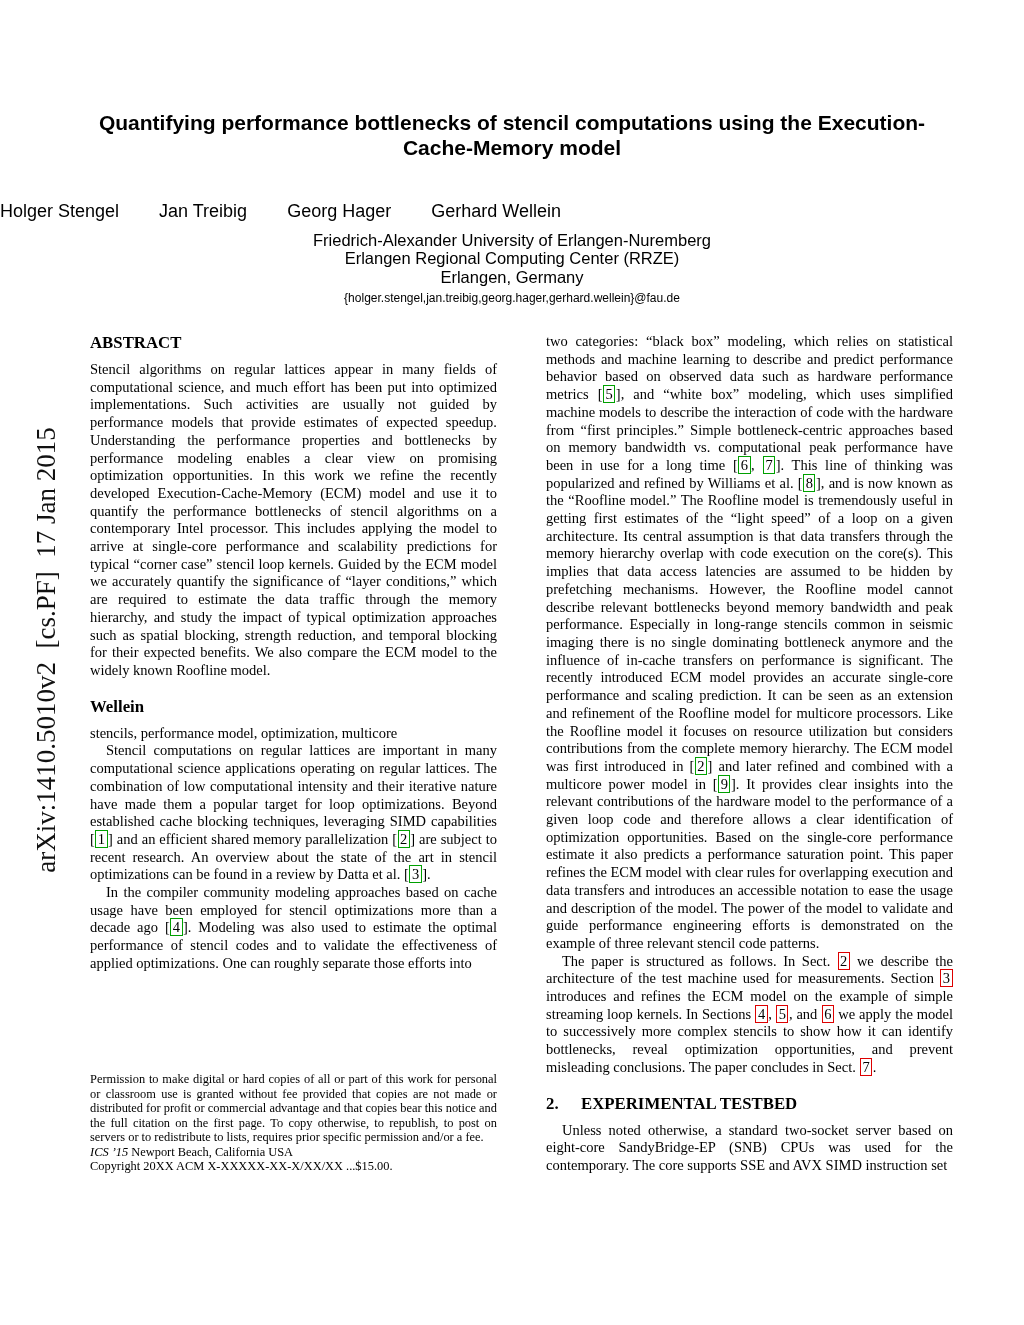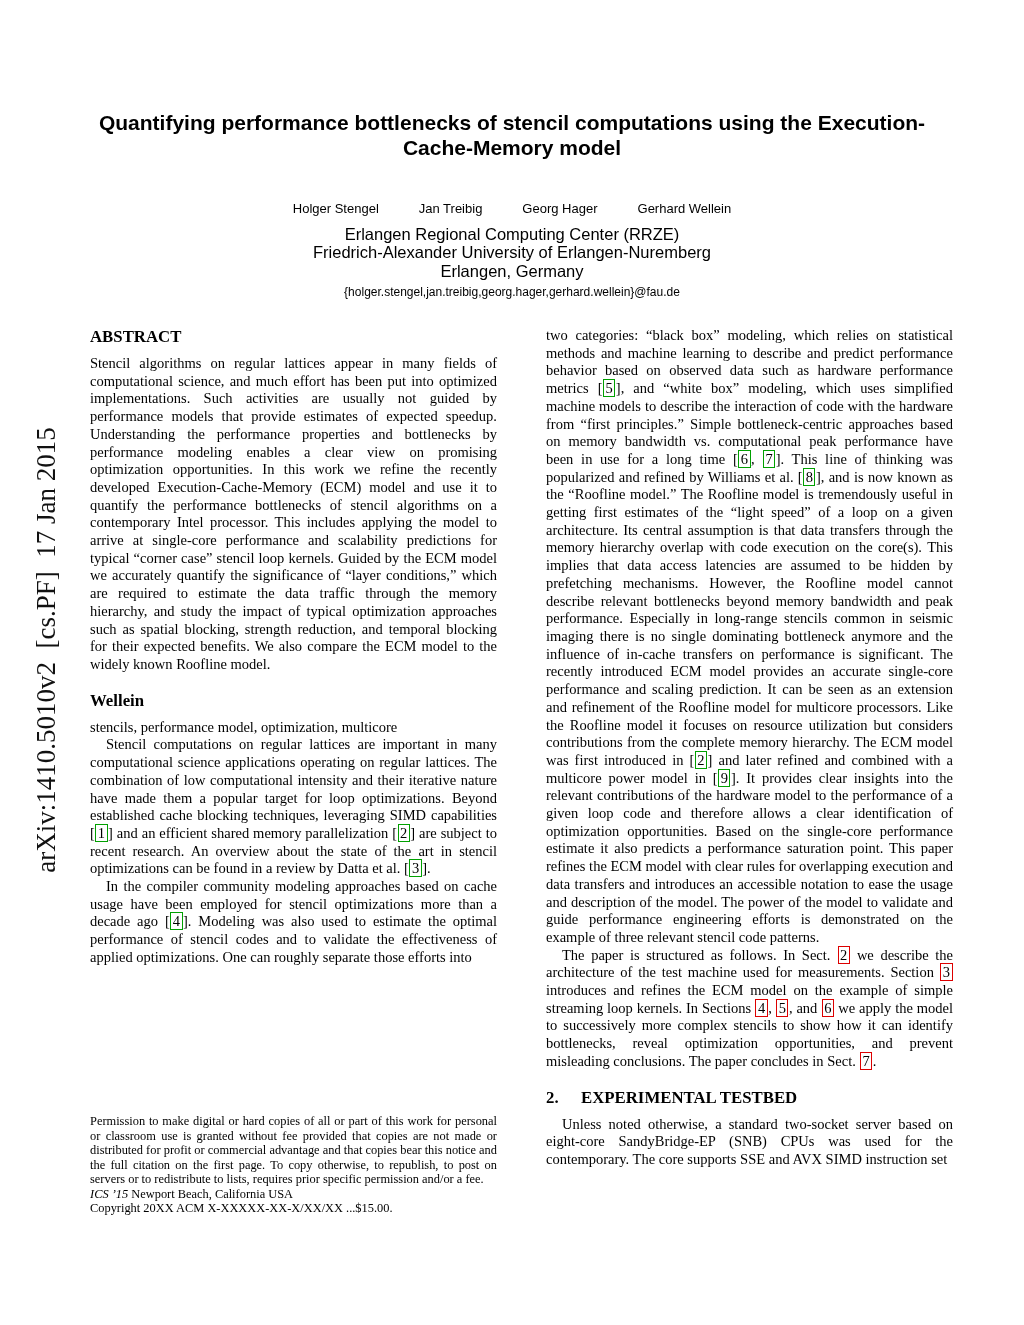--- a/index.html
+++ b/index.html
@@ -31,24 +31,23 @@
   }
   .title {
     font-size:21px;
     font-weight:bold;
     line-height:1.18;
     max-width:880px;
     margin:7px auto;
   }
   .authors {
     display:flex;
-    justify-content:center;
     gap:40px;
     margin-top:40px;
-    font-size:13px;
+    font-size:18px;
   }
   .affiliations {
     margin-top:9px;
     font-size:16.5px;
     line-height:18.5px;
   }
   .email {
     margin-top:5px;
     font-size:12px;
   }
@@ -78,21 +77,21 @@
   
   .cite-box, .ref-box {
     border:1px solid var(--cite-color, #00a000);
     padding:0 1.5px;
     margin:0 0.5px;
   }
   .ref-box { border-color:var(--ref-color, #dd0000); }
   
   .footnote {
     position:absolute;
-    left:90px; top:1114px;
+    left:90px; top:1072px;
     width:407px;
     font-size:12.4px;
     line-height:14.5px;
   }
   .footnote p.body-para {
     font-size:12.4px;
     line-height:14.5px;
   }
 </style>
 </head>
@@ -104,22 +103,22 @@
 
   <header class="paper-header">
     <h1 class="title">Quantifying performance bottlenecks of stencil computations using the Execution-Cache-Memory model</h1>
     <div class="authors" id="authors">
         <span>Holger Stengel</span>
         <span>Jan Treibig</span>
         <span>Georg Hager</span>
         <span>Gerhard Wellein</span>
       </div>
     <div class="affiliations" id="affiliations">
+        <div>Friedrich-Alexander University of Erlangen-Nuremberg</div>
         <div>Erlangen Regional Computing Center (RRZE)</div>
-        <div>Friedrich-Alexander University of Erlangen-Nuremberg</div>
         <div>Erlangen, Germany</div>
       </div>
     <div class="email">{holger.stengel,jan.treibig,georg.hager,gerhard.wellein}@fau.de</div>
   </header>
 
   <div class="columns">
     <div class="col" id="col-left">
         <div class="sec-heading"><span>ABSTRACT</span></div>
         <p class="body-para">Stencil algorithms on regular lattices appear in many fields of computational science, and much effort has been put into optimized implementations. Such activities are usually not guided by performance models that provide estimates of expected speedup. Understanding the performance properties and bottlenecks by performance modeling enables a clear view on promising optimization opportunities. In this work we refine the recently developed Execution-Cache-Memory (ECM) model and use it to quantify the performance bottlenecks of stencil algorithms on a contemporary Intel processor. This includes applying the model to arrive at single-core performance and scalability predictions for typical “corner case” stencil loop kernels. Guided by the ECM model we accurately quantify the significance of “layer conditions,” which are required to estimate the data traffic through the memory hierarchy, and study the impact of typical optimization approaches such as spatial blocking, strength reduction, and temporal blocking for their expected benefits. We also compare the ECM model to the widely known Roofline model.</p>
         <div class="sec-heading"><span>Wellein</span></div>

